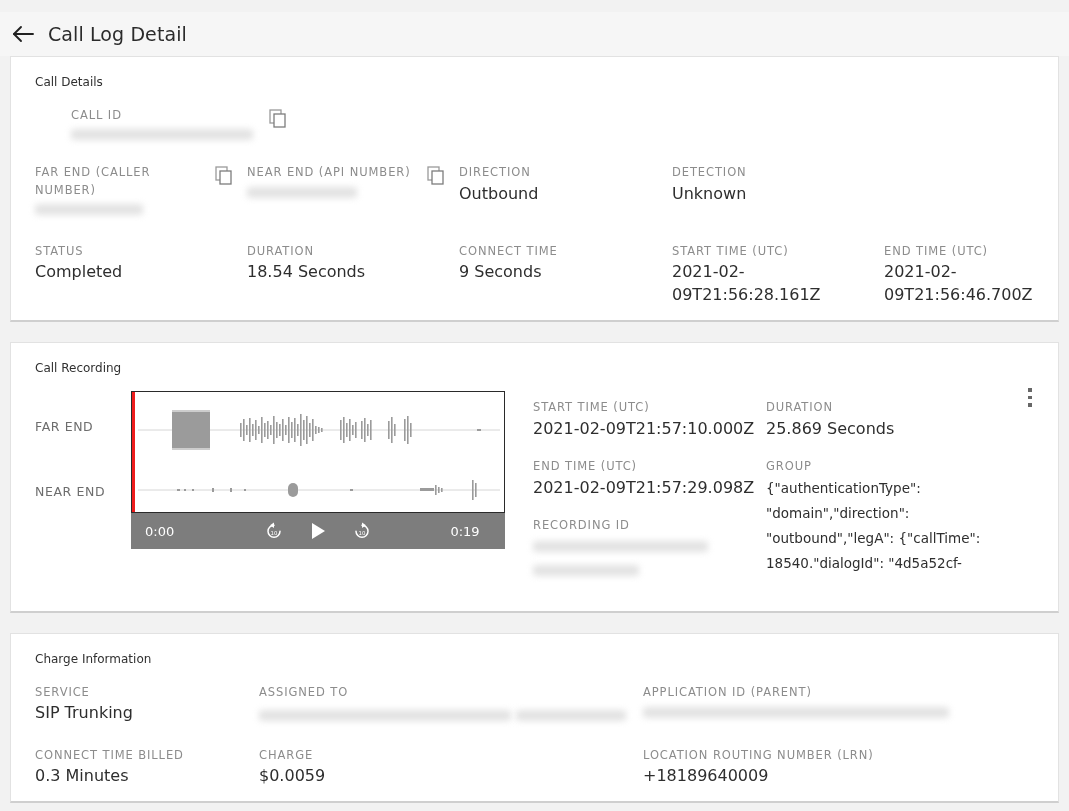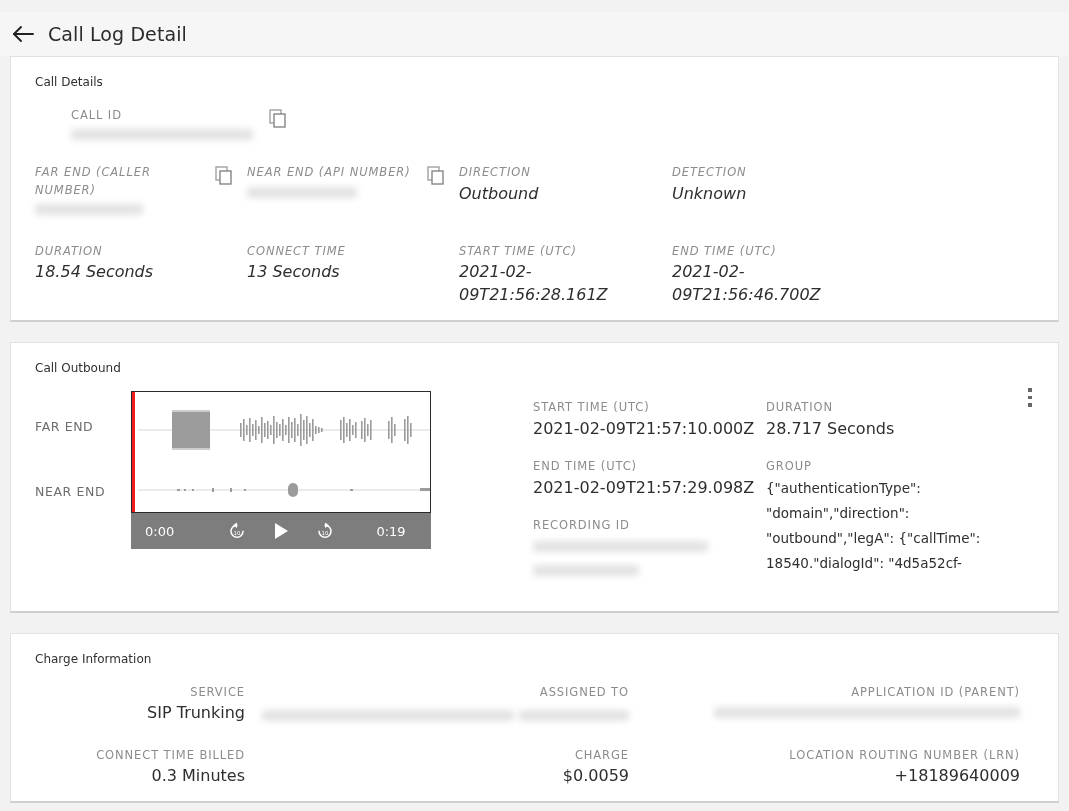--- a/index.html
+++ b/index.html
@@ -76,21 +76,20 @@
   }
   .redacted.r-callid { width: 182px; height: 11px; margin-top: 5px; }
   .redacted.r-far    { width: 108px; height: 11px; margin-top: 5px; }
   .redacted.r-near   { width: 110px; height: 11px; margin-top: 5px; }
 
   
   .details-body { padding: 18px 24px 0 24px; }
   .row5 {
     display: grid;
     grid-template-columns: 212px 212px 213px 212px 172px;
-    font-style: italic;
   }
   .cell { padding-right: 14px; }
   .cell.with-copy { display: flex; align-items: flex-start; }
   .cell.with-copy .txt { flex: 1 1 auto; min-width: 0; }
 
   .row-callid { display: flex; align-items: flex-start; margin-bottom: 20px; }
   .row-callid .txt { width: 188px; margin-left: 36px; }
 
   .copy-icon {
     width: 18px; height: 20px;
@@ -128,21 +127,21 @@
     letter-spacing: .6px;
     color: #6d6d6d;
     text-transform: uppercase;
   }
   .rowlabel.far  { top: 22px; }
   .rowlabel.near { top: 87px; }
 
   .player {
     position: absolute;
     left: 96px; top: 0;
-    width: 300px;
+    width: 374px;
   }
   .wave-box {
     position: relative;
     height: 122px;
     background: #ffffff;
     border: 1px solid #2a2a2a;
     overflow: hidden;
   }
   .playhead {
     position: absolute;
@@ -194,21 +193,21 @@
     align-items: center; justify-content: center;
     gap: 4px;
     cursor: pointer;
   }
   .kebab i { display: block; width: 3.5px; height: 3.5px; background: #676767; }
 
   .redacted.r-recid1 { width: 175px; height: 11px; margin-top: 6px; }
   .redacted.r-recid2 { width: 106px; height: 11px; margin-top: 9px; }
 
   
-  .charge-body { padding: 18px 24px 0 24px; text-align: right; }
+  .charge-body { padding: 18px 24px 0 24px; }
   .row3 {
     display: grid;
     grid-template-columns: 224px 384px 1fr;
   }
   .charge-gap { height: 22px; }
   .redacted.r-assigned1 { width: 252px; height: 11px; margin-top: 6px; }
   .redacted.r-assigned2 { width: 110px; height: 11px; margin-top: 9px; }
   .redacted.r-appid     { width: 306px; height: 11px; margin-top: 6px; }
 </style>
 </head>
@@ -281,42 +280,46 @@
         <div class="cell">
           <div class="label">DETECTION</div>
           <div class="value">Unknown</div>
         </div>
       </div>
 
       <div class="row-gap"></div>
 
       <div class="row5">
         <div class="cell">
+          <div class="label">STATUS</div>
+          <div class="value">Completed</div>
+        </div>
+        <div class="cell">
           <div class="label">DURATION</div>
           <div class="value">18.54 Seconds</div>
         </div>
         <div class="cell">
           <div class="label">CONNECT TIME</div>
-          <div class="value">13 Seconds</div>
+          <div class="value">9 Seconds</div>
         </div>
         <div class="cell">
           <div class="label">START TIME (UTC)</div>
           <div class="value">2021-02-09T21:56:28.161Z</div>
         </div>
         <div class="cell">
           <div class="label">END TIME (UTC)</div>
           <div class="value">2021-02-09T21:56:46.700Z</div>
         </div>
       </div>
 
     </div>
   </div>
 
   <div class="card">
-    <div class="card-title">Call Outbound</div>
+    <div class="card-title">Call Recording</div>
 
     <div class="rec-body">
 
       <div class="rec-left">
 
         <div class="rec-rowlabels">
           <div class="rowlabel far">FAR END</div>
           <div class="rowlabel near">NEAR END</div>
         </div>
 
@@ -441,21 +444,21 @@
           </div>
           <div class="rec-field">
             <div class="label">RECORDING ID</div>
             <span class="redacted r-recid1"></span>
             <span class="redacted r-recid2"></span>
           </div>
         </div>
         <div>
           <div class="rec-field">
             <div class="label">DURATION</div>
-            <div class="value">28.717 Seconds</div>
+            <div class="value">25.869 Seconds</div>
           </div>
           <div class="rec-field">
             <div class="label">GROUP</div>
             <div class="group-json">{"authenticationType": "domain","direction": "outbound","legA": {"callTime": 18540."dialogId": "4d5a52cf-</div>
           </div>
         </div>
       </div>
 
       <div class="kebab">
         <i></i>

